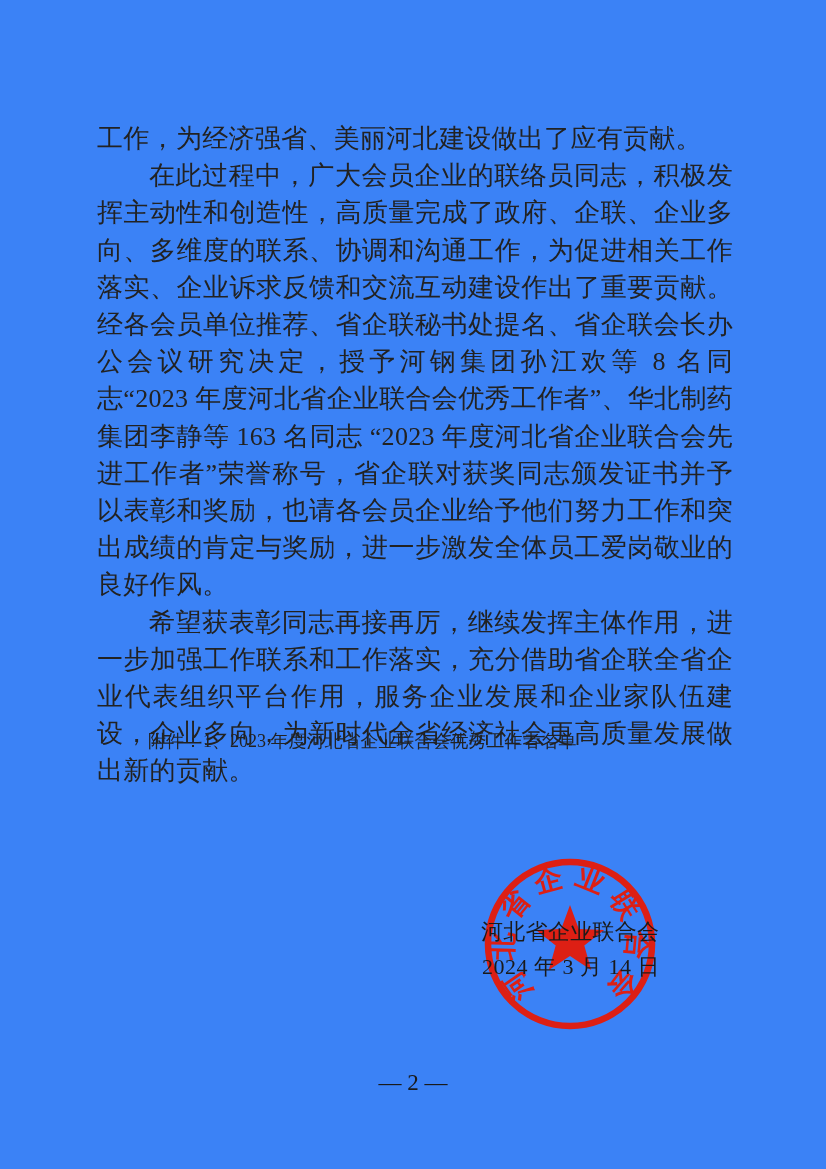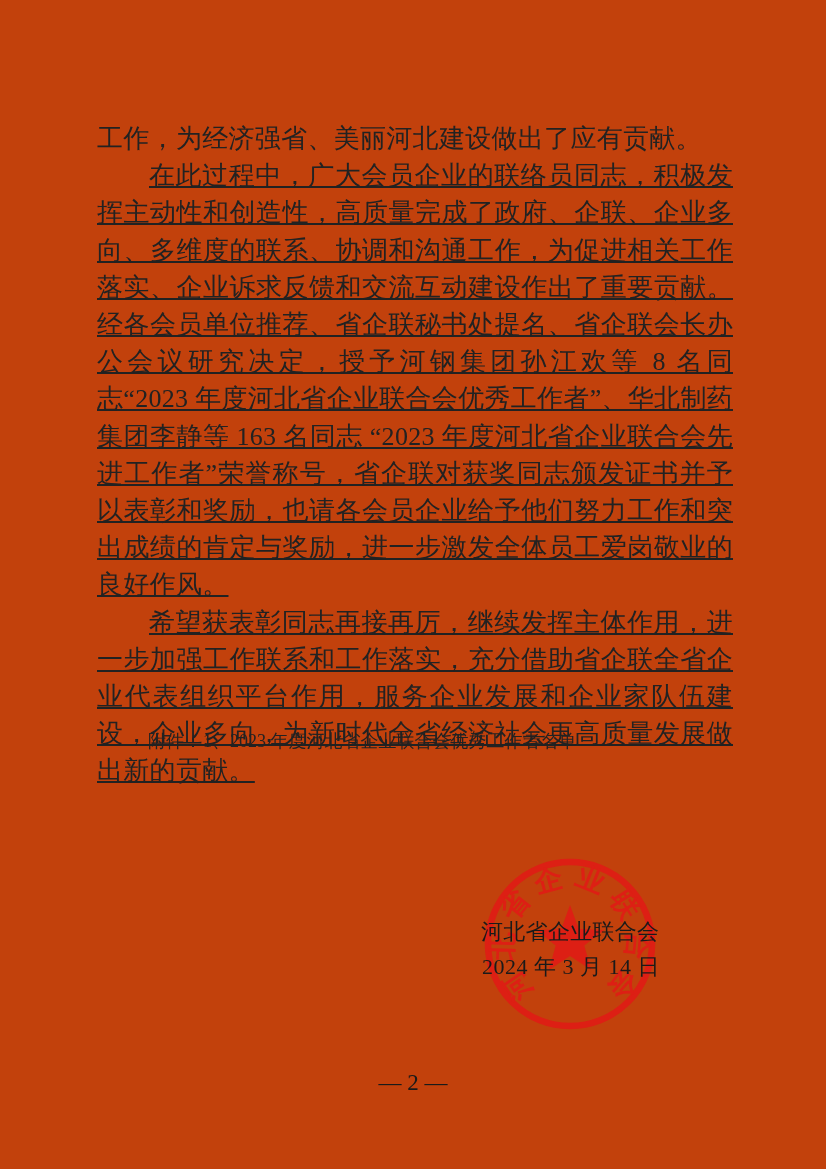--- a/index.html
+++ b/index.html
@@ -4,39 +4,39 @@
 <style>
   html, body {
     margin: 0;
     padding: 0;
     background: #ffffff;
   }
   .page {
     position: relative;
     width: 826px;
     height: 1169px;
-    background: #c2410c;
+    background: #3b82f6;
     overflow: hidden;
     font-family: "Liberation Serif", "DejaVu Serif", serif;
     color: #222222;
   }
   
   .body-text {
     position: absolute;
     left: 97px;
     top: 120px;
     width: 636px;
     font-size: 26px;
     line-height: 37.2px;
     text-align: justify;
     text-justify: inter-ideograph;
     letter-spacing: 0.3px;
   }
   .body-text p { margin: 0; padding: 0; }
-  .body-text p.indent { text-indent: 2em; text-decoration: underline; }
+  .body-text p.indent { text-indent: 2em; }
 
   
   .attachments {
     position: absolute;
     left: 97px;
     top: 723px;
     width: 640px;
     font-size: 18px;
     line-height: 36px;
   }

